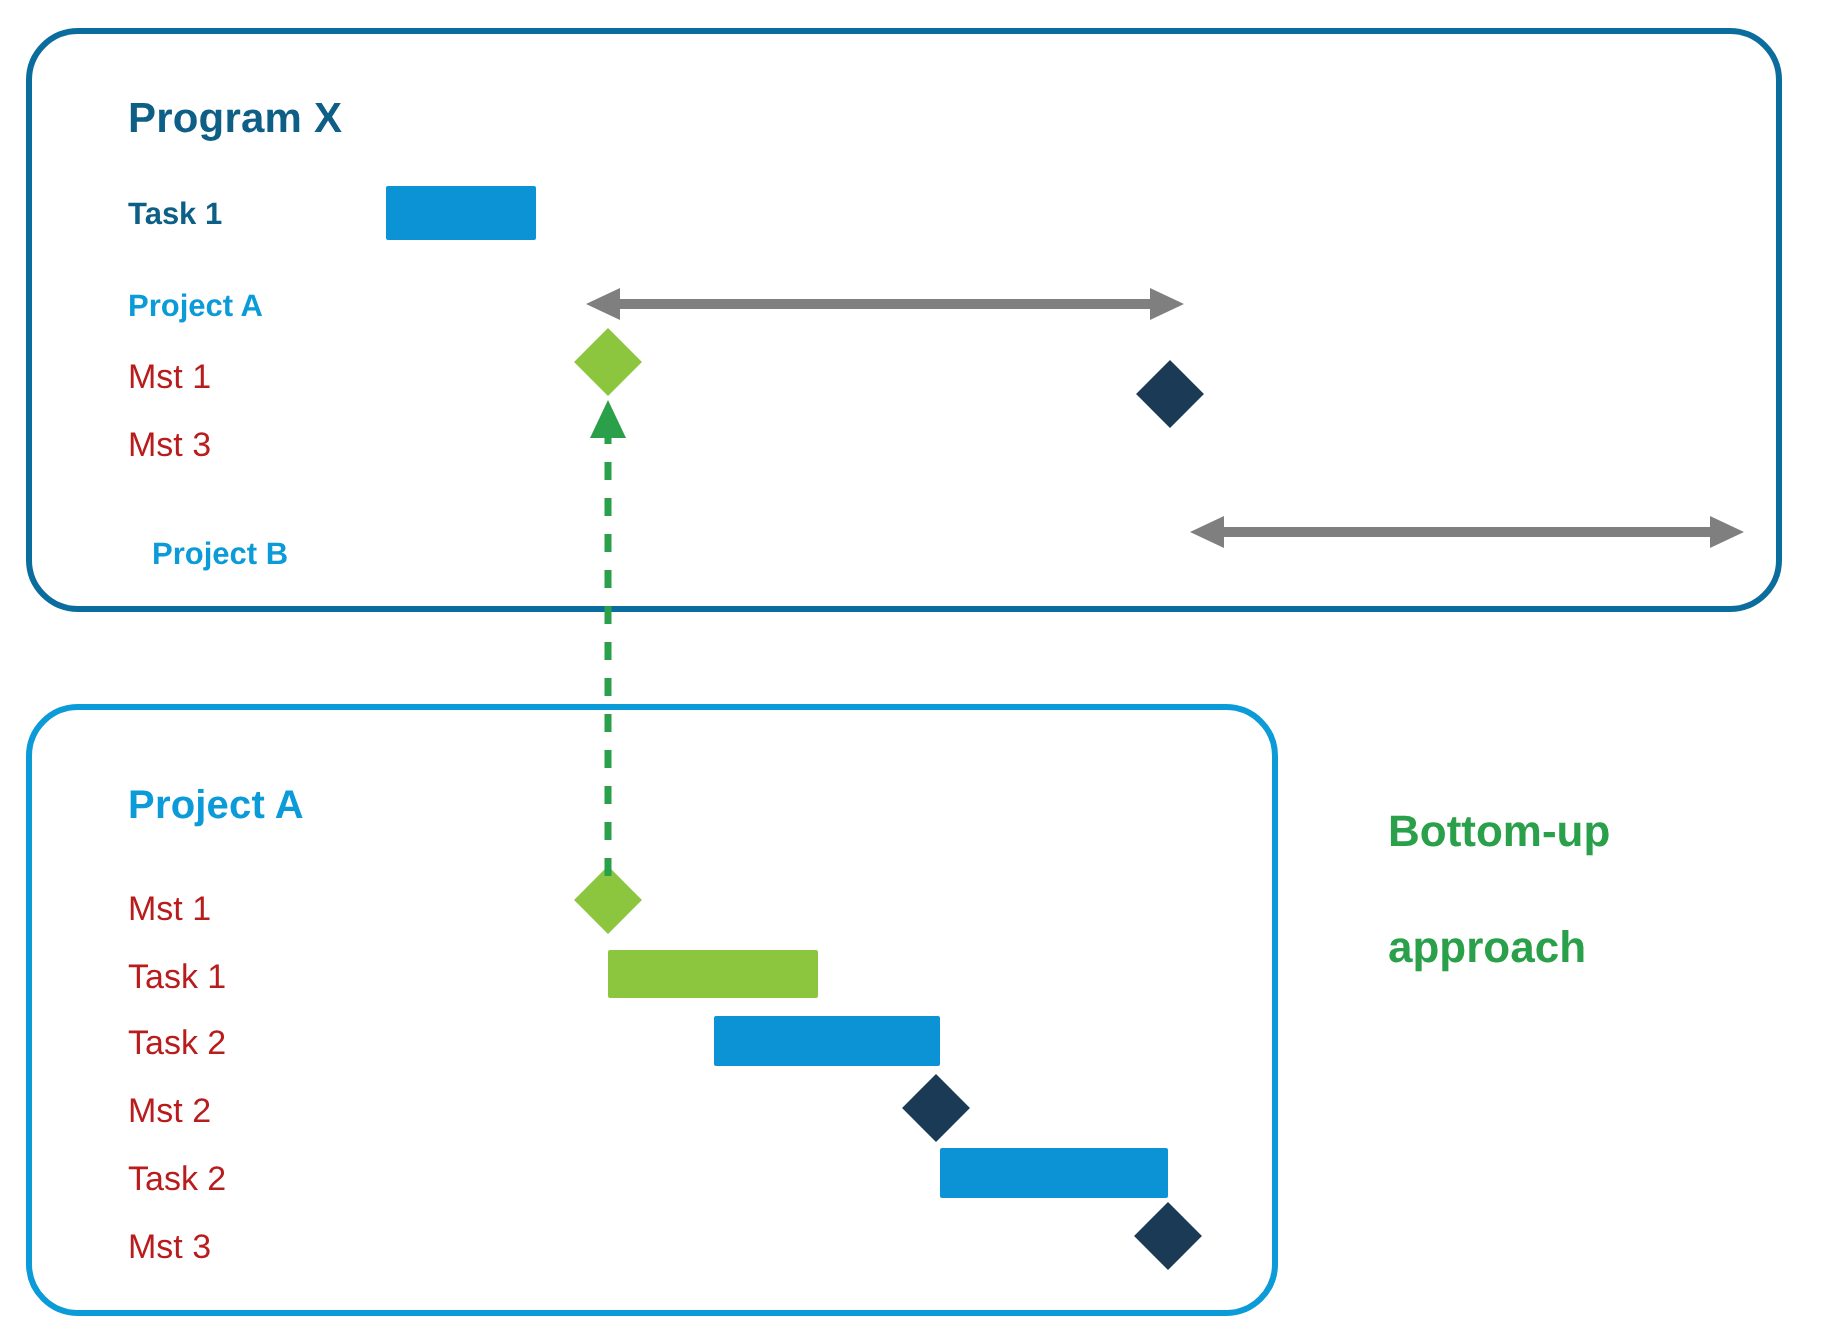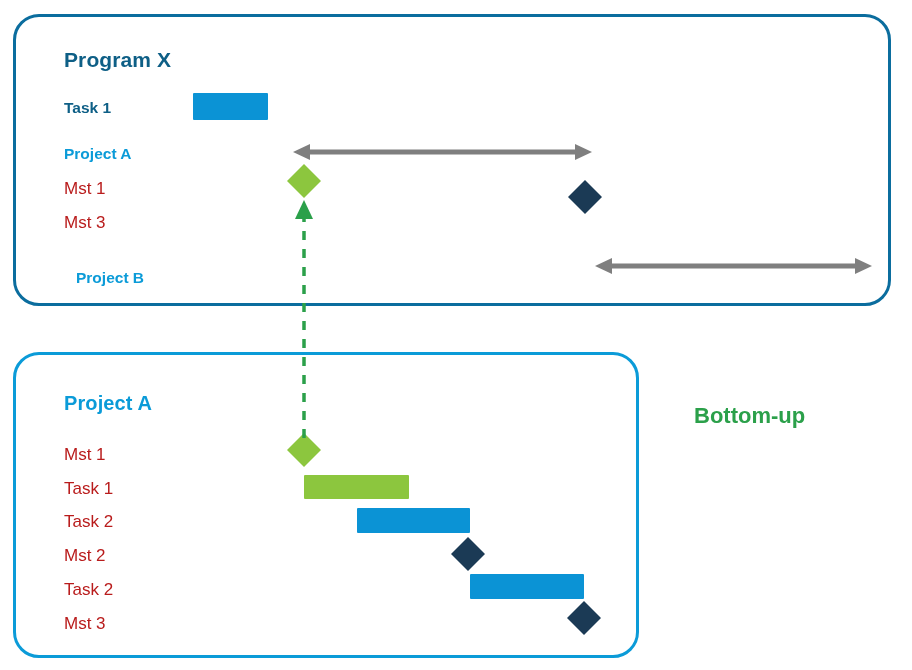--- a/index.html
+++ b/index.html
@@ -170,15 +170,16 @@
     </g>
 
     <g>
       <line x1="304" y1="438" x2="304" y2="215" stroke="#2ba04a" stroke-width="3.5" stroke-dasharray="9 9"></line>
       <polygon points="304,200 295,219 313,219" fill="#2ba04a"></polygon>
     </g>
   </svg>
 
   <div class="callout" style="left:694px; top:372px; width:190px;">
     <span>Bottom-up</span><br>
+    <span>approach</span>
   </div>
 
 </div>
 
 </body></html>

